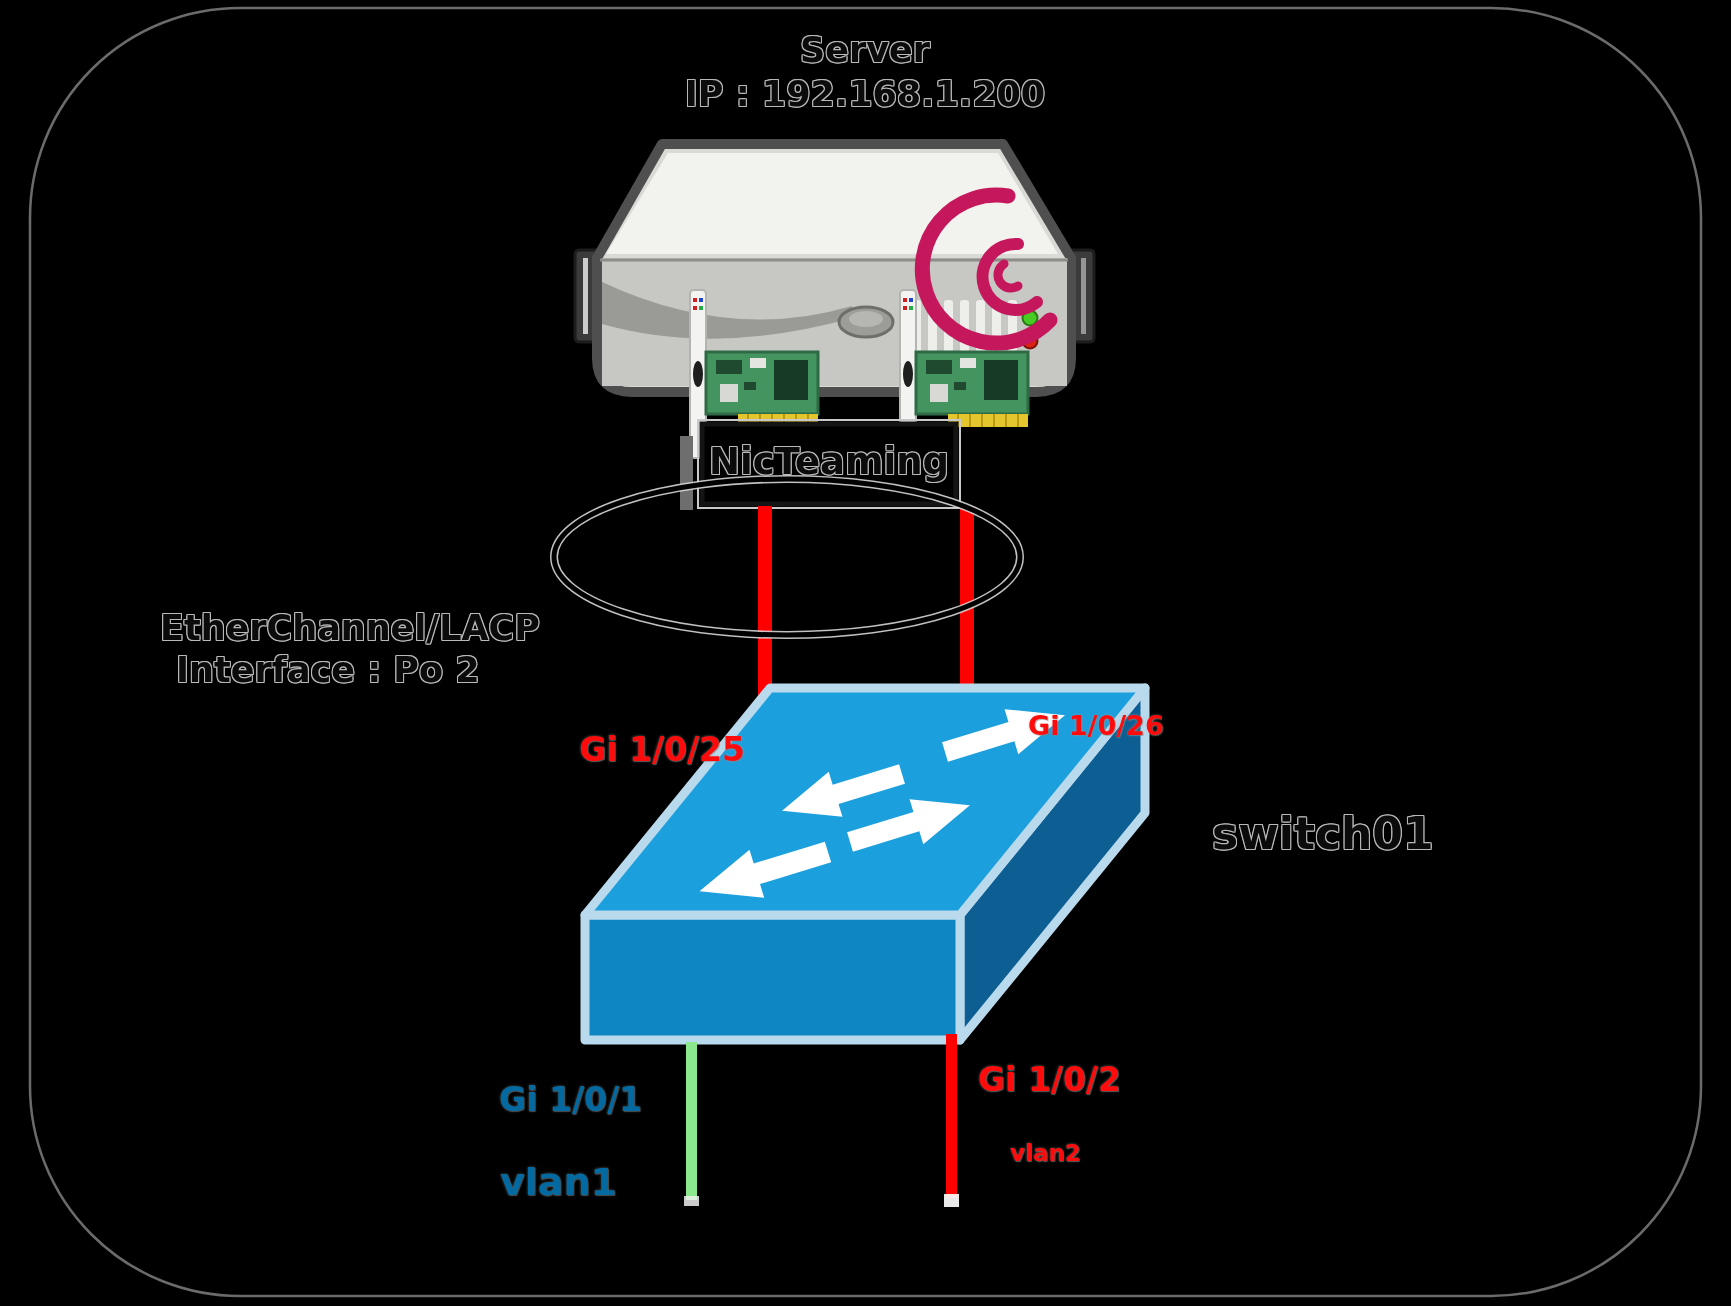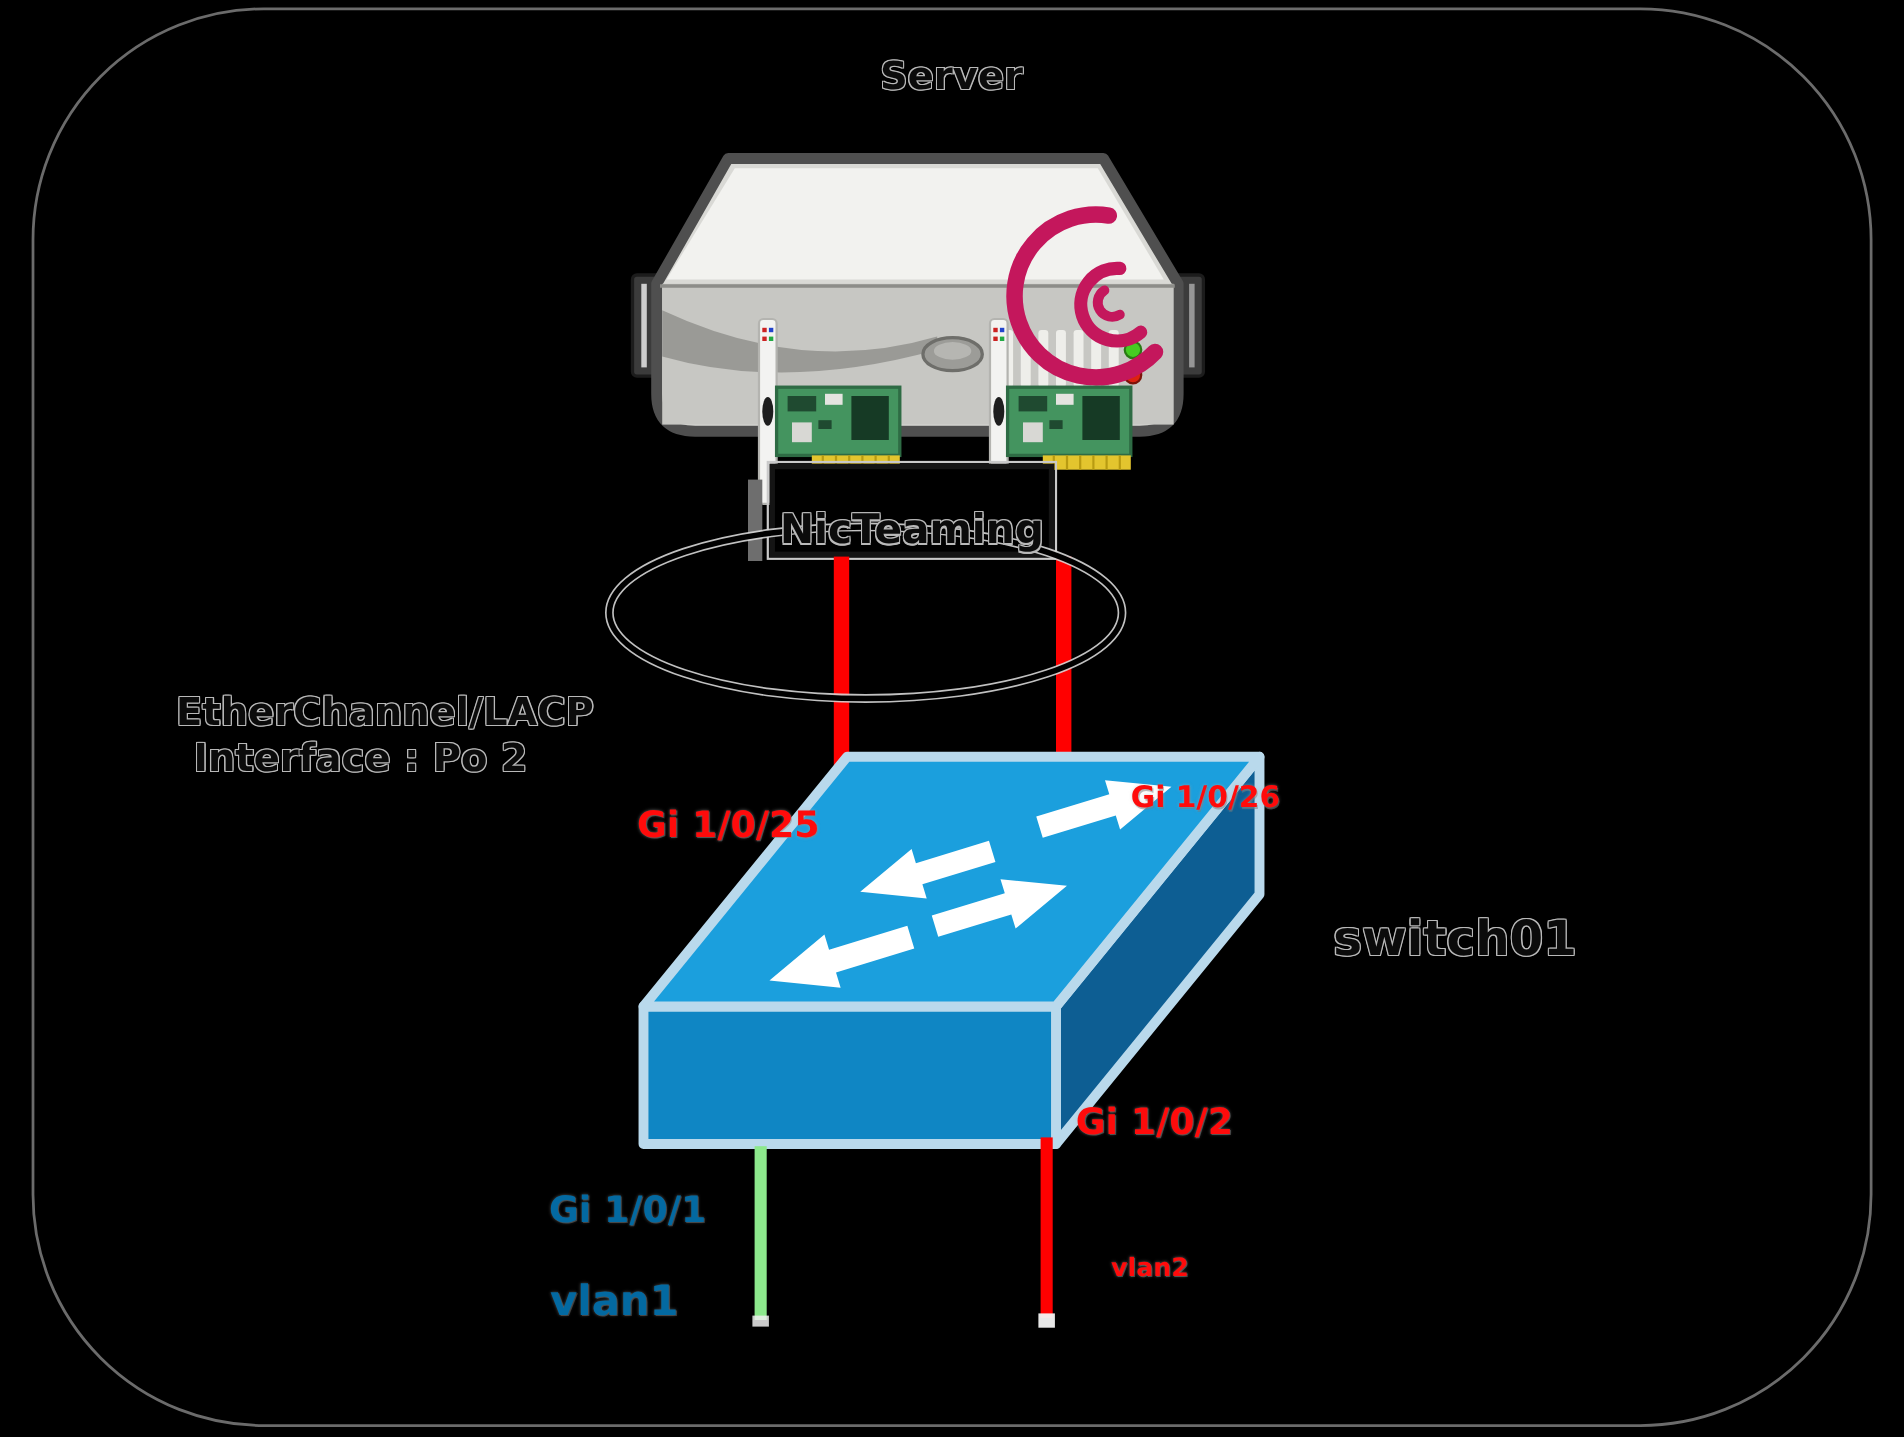--- a/index.html
+++ b/index.html
@@ -18,21 +18,20 @@
     letter-spacing:0px;
     white-space:nowrap;
   }
   .t-dark{
     color:#0b0b0b;
     text-shadow:
       -1px -1px 0 #b9b9b9, 1px -1px 0 #b9b9b9,
       -1px  1px 0 #b9b9b9, 1px  1px 0 #b9b9b9,
       -1px  0   0 #9a9a9a, 1px  0   0 #9a9a9a,
        0   -1px 0 #9a9a9a, 0    1px 0 #9a9a9a;
-    margin-top: 20px;
   }
   .t-red{
     color:#ff0b0b;
     text-shadow:0 0 3px rgba(180,180,180,.55), 1px 1px 0 rgba(120,120,120,.5);
   }
   .t-green{
     color:#0369a1;
     text-shadow:0 0 3px rgba(170,170,170,.5), 1px 1px 0 rgba(110,110,110,.45);
   }
   .tc{text-align:center;}
@@ -169,30 +168,31 @@
       <rect x="686" y="1042" width="11" height="158" fill="#8ce88c"></rect>
       <rect x="684" y="1196" width="15" height="10" fill="#eeeeee" opacity="0.85"></rect>
     </g>
     <g>
       <rect x="946" y="1034" width="11" height="164" fill="#ff0000"></rect>
       <rect x="944" y="1194" width="15" height="13" fill="#f4f4f4" opacity="0.95"></rect>
     </g>
   </svg>
 
   <div class="lbl t-dark tc" style="left:565px;top:30px;width:600px;">Server</div>
+  <div class="lbl t-dark tc" style="left:565px;top:74px;width:600px;">IP : 192.168.1.200</div>
 
   <div class="lbl t-dark tc" style="left:700px;top:440px;width:258px;font-size:37px;">NicTeaming</div>
 
   <div class="lbl t-dark" style="left:160px;top:608px;">EtherChannel/LACP</div>
   <div class="lbl t-dark" style="left:176px;top:650px;text-align:center;">Interface : Po 2</div>
 
   <div class="lbl t-red tr" style="left:500px;top:710px;width:245px;font-size:33px;">Gi 1/0/25</div>
   <div class="lbl t-red" style="left:1028px;top:710px;font-size:27px;">Gi 1/0/26</div>
 
   <div class="lbl t-dark" style="left:1212px;top:808px;font-size:44px;">switch01</div>
 
   <div class="lbl t-green tr" style="left:460px;top:1060px;width:182px;font-size:33px;">Gi 1/0/1</div>
-  <div class="lbl t-red" style="left:978px;top:1000px;font-size:33px;">Gi 1/0/2</div>
+  <div class="lbl t-red" style="left:978px;top:1060px;font-size:33px;">Gi 1/0/2</div>
 
   <div class="lbl t-green tr" style="left:455px;top:1140px;width:162px;font-size:38px;">vlan1</div>
   <div class="lbl t-red" style="left:1010px;top:1140px;font-size:23px;">vlan2</div>
 
 </div>
 
 </body></html>

